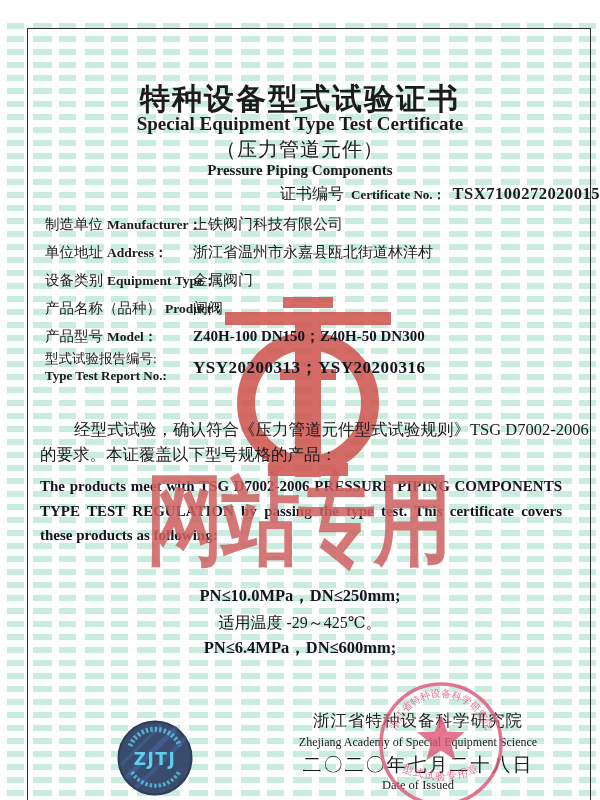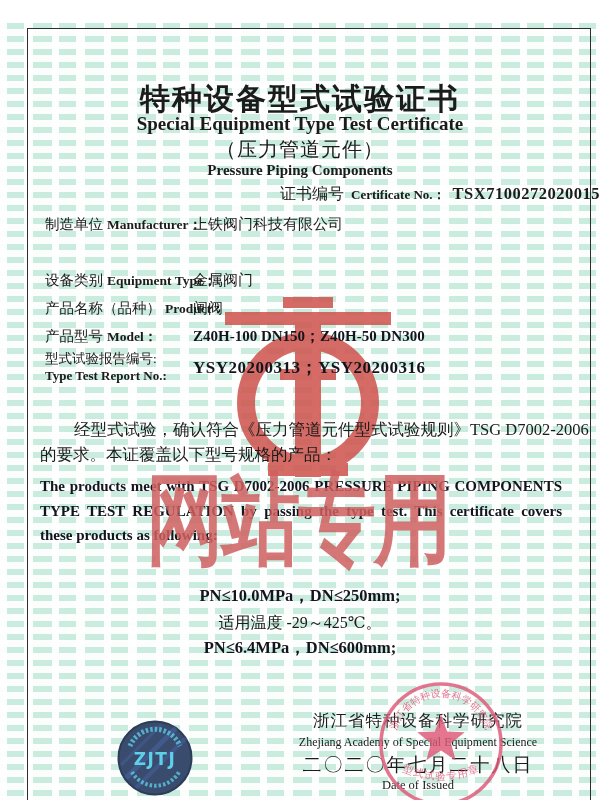--- a/index.html
+++ b/index.html
@@ -93,20 +93,25 @@
     <span class="cn">证书编号</span>
     <span class="en">Certificate No.：</span>
     <span class="val">TSX71002720200155</span>
   </div>
 
   <div class="abs content row r1">
     <span class="lab"><span class="cn">制造单位</span>
     <span class="en">Manufacturer：</span></span>
     <span class="val">上铁阀门科技有限公司</span>
   </div>
+  <div class="abs content row r2">
+    <span class="lab"><span class="cn">单位地址</span>
+    <span class="en">Address：</span></span>
+    <span class="val">浙江省温州市永嘉县瓯北街道林洋村</span>
+  </div>
   <div class="abs content row r3">
     <span class="lab"><span class="cn">设备类别</span>
     <span class="en">Equipment Type：</span></span>
     <span class="val">金属阀门</span>
   </div>
   <div class="abs content row r4">
     <span class="lab"><span class="cn">产品名称（品种）</span>
     <span class="en">Product：</span></span>
     <span class="val">闸阀</span>
   </div>

